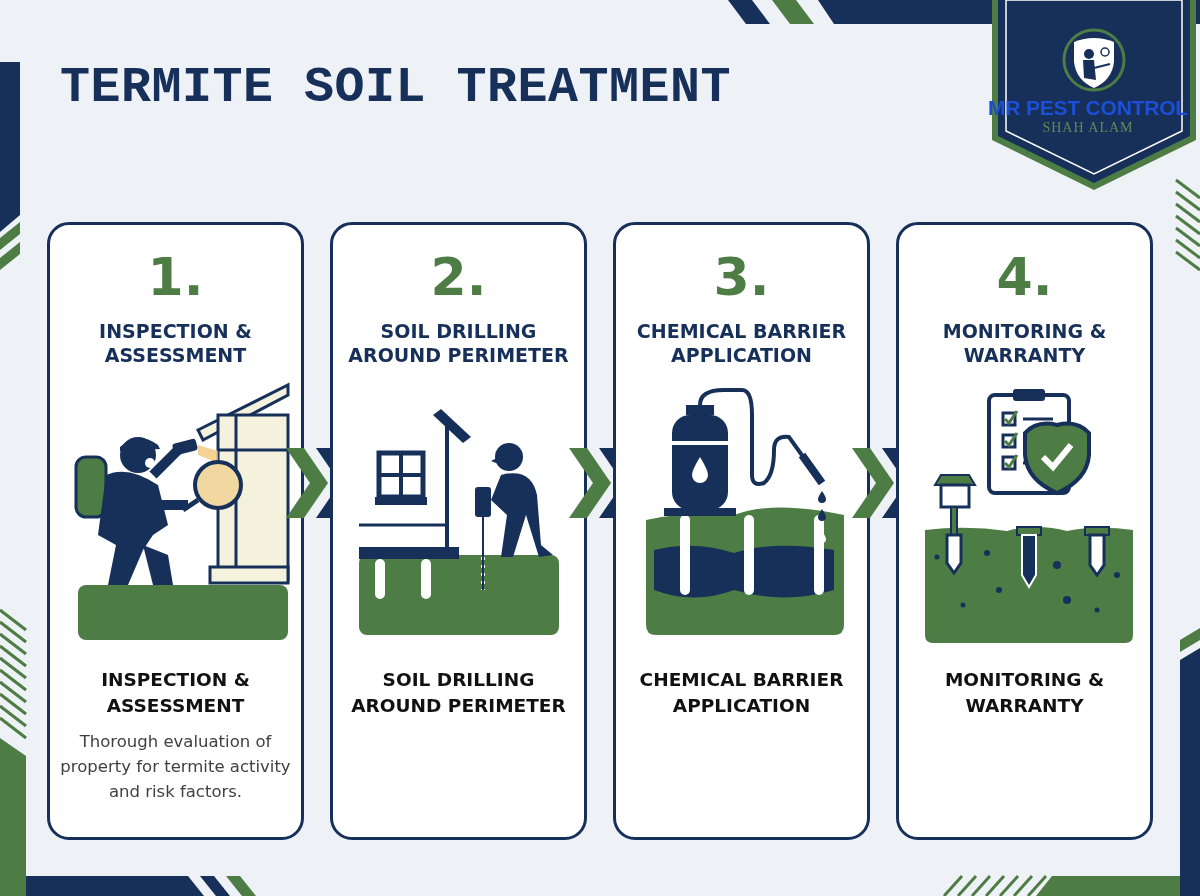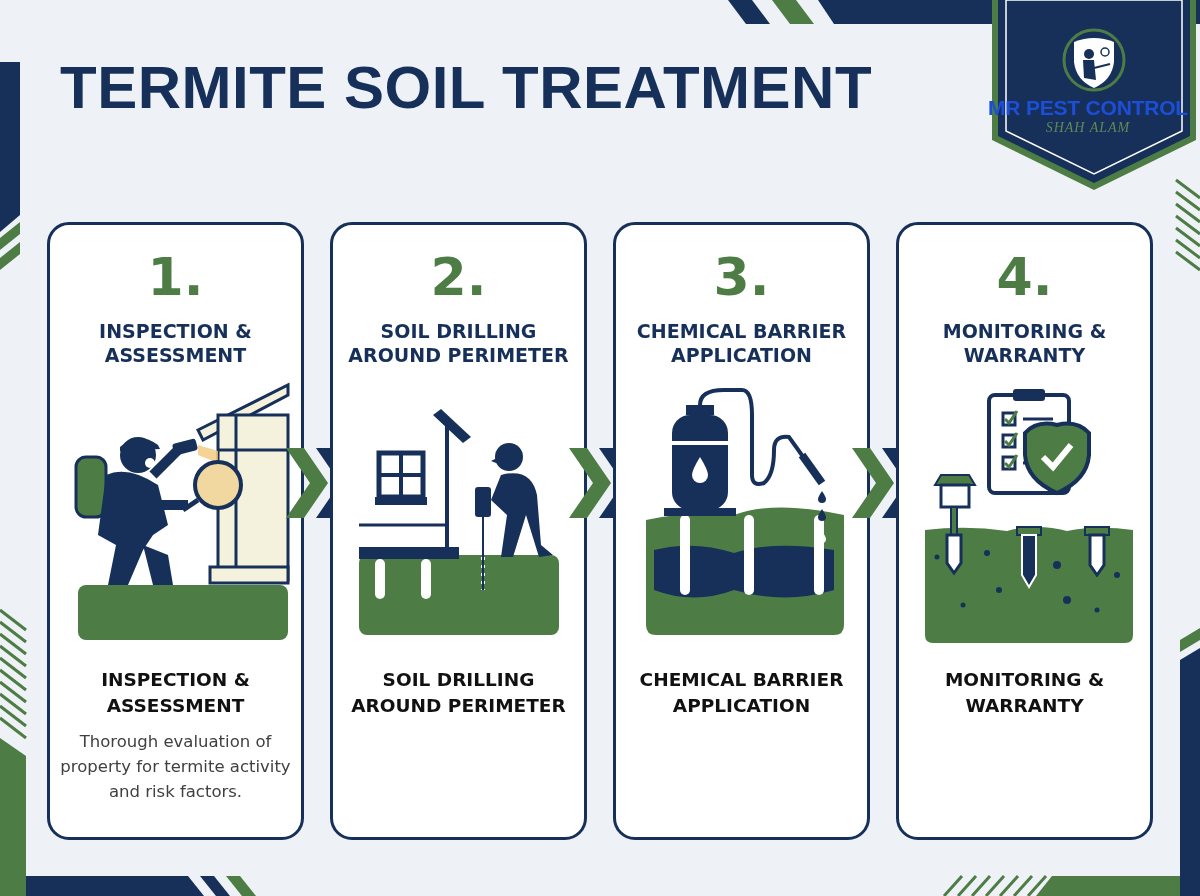--- a/index.html
+++ b/index.html
@@ -3,26 +3,26 @@
 <meta charset="utf-8">
 <style>
   * { box-sizing: border-box; margin: 0; padding: 0; }
   html, body { width: 1200px; height: 896px; overflow: hidden; }
   body { background: #eef2f7; position: relative; font-family: "DejaVu Sans", sans-serif; color: #13294b; }
 
   
   .deco-svg { position: absolute; left: 0; top: 0; }
 
   
-  .title { position: absolute; left: 60px; top: 58px; font-family: Liberation Sans, sans-serif; font-weight: bold; font-size: 60px; line-height: 60px; color: #16305a; letter-spacing: 0.5px; }
+  .title { position: absolute; left: 60px; top: 58px; font-family: Liberation Mono, monospace; font-weight: bold; font-size: 50px; line-height: 60px; color: #16305a; letter-spacing: 0.5px; }
 
   
   .badge { position: absolute; left: 988px; top: 0; width: 212px; height: 192px; }
   .badge-text1 { position: absolute; left: 988px; top: 96px; width: 200px; text-align: center; font-family: "Liberation Sans", sans-serif; font-weight: bold; font-size: 21px; color: #1d4ed8; letter-spacing: -0.2px; }
-  .badge-text2 { position: absolute; left: 988px; top: 120px; width: 200px; text-align: center; font-family: "Liberation Serif", serif; font-size: 14px; color: #5f8a58; letter-spacing: 1px; font-style: italic; }
+  .badge-text2 { position: absolute; left: 988px; top: 120px; width: 200px; text-align: center; font-family: "Liberation Serif", serif; font-size: 14px; color: #5f8a58; letter-spacing: 1px; }
 
   
   .card { position: absolute; top: 222px; width: 257px; height: 618px; background: #ffffff; border: 3px solid #16305a; border-radius: 22px; }
   .card .num { position: absolute; top: 22px; width: 100%; text-align: center; font-weight: bold; font-size: 52px; color: #4d7c45; line-height: 60px; }
   .card .head { position: absolute; top: 94px; width: 100%; text-align: center; font-weight: bold; font-size: 19px; line-height: 24px; color: #16305a; padding: 0 8px; }
   .card .illus { position: absolute; left: 8px; top: 150px; width: 236px; height: 270px; }
   .card .sub { position: absolute; top: 442px; width: 100%; text-align: center; font-weight: bold; font-size: 18.5px; line-height: 26px; color: #111; padding: 0 4px; }
   .card .desc { position: absolute; top: 504px; width: 100%; text-align: center; font-size: 16.5px; line-height: 25px; color: #404040; padding: 0 10px; }
 
   .arrows { position: absolute; width: 80px; height: 70px; }

